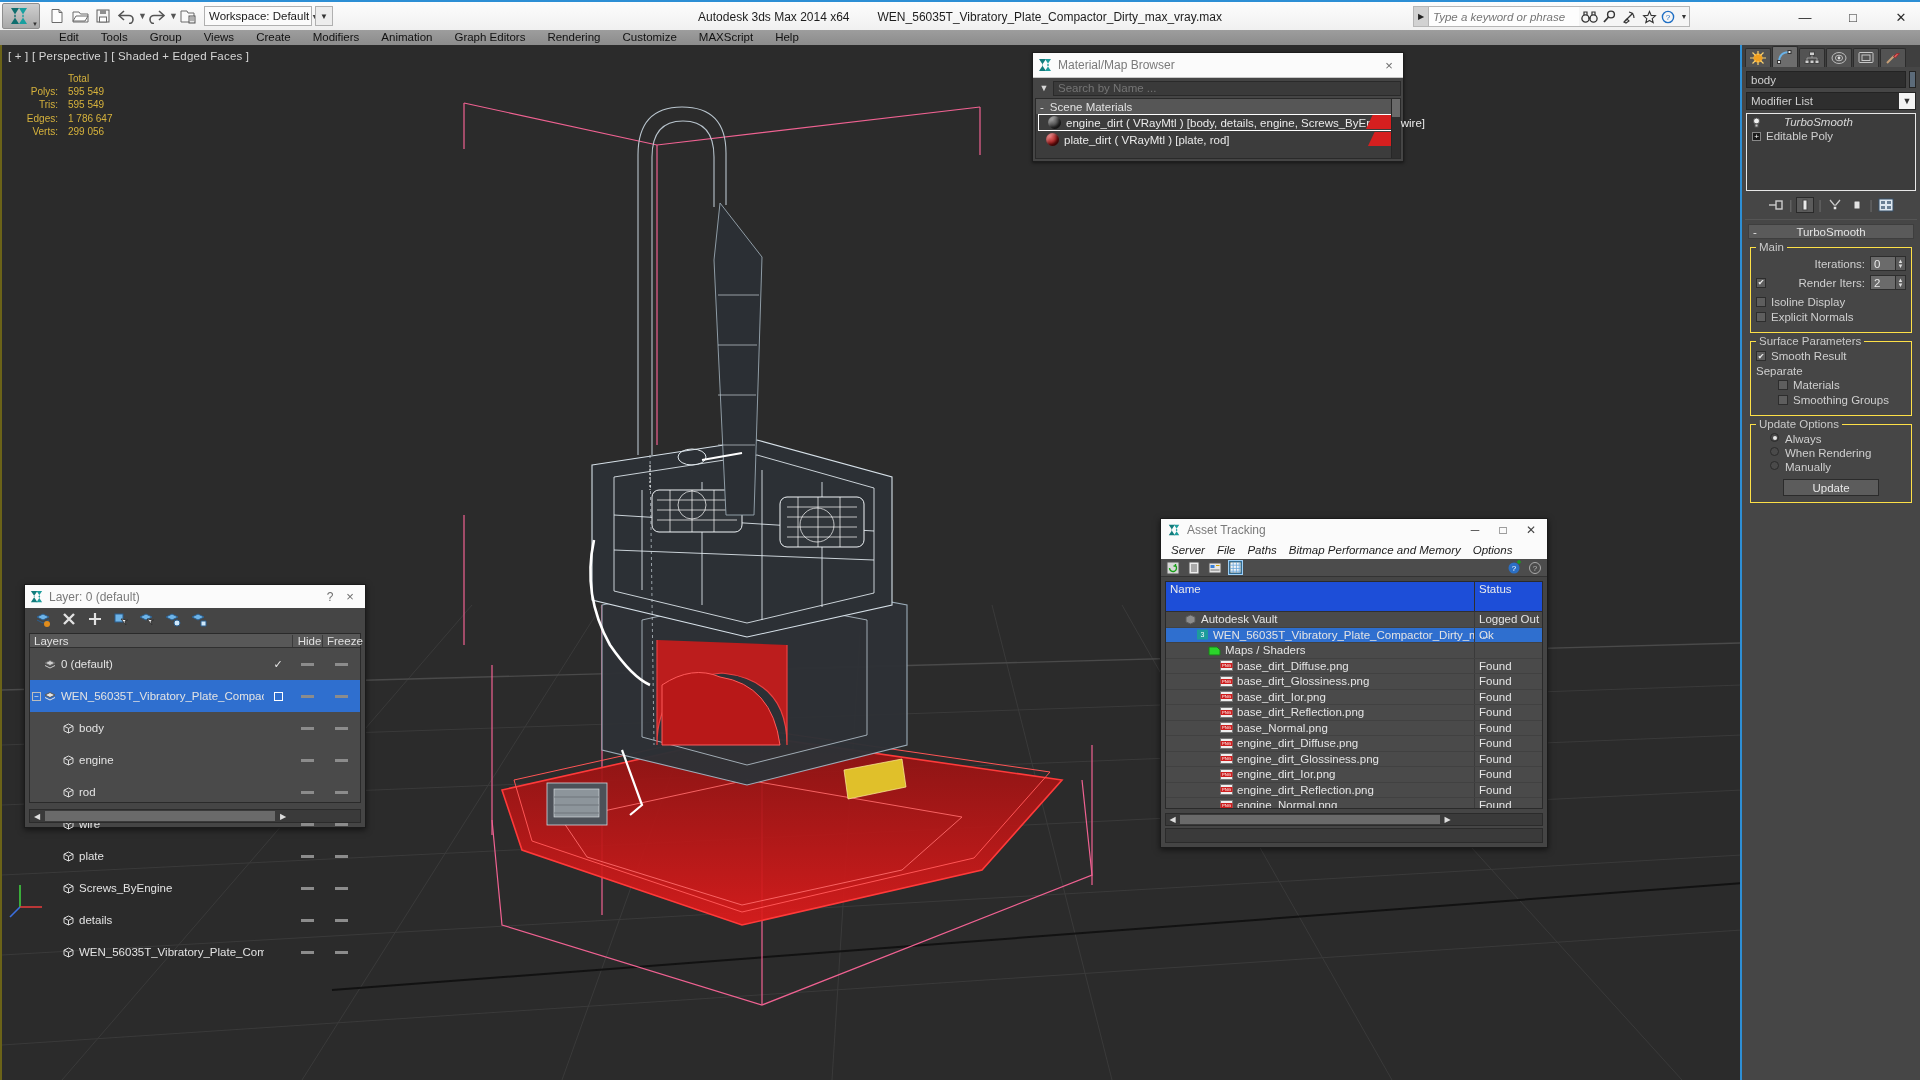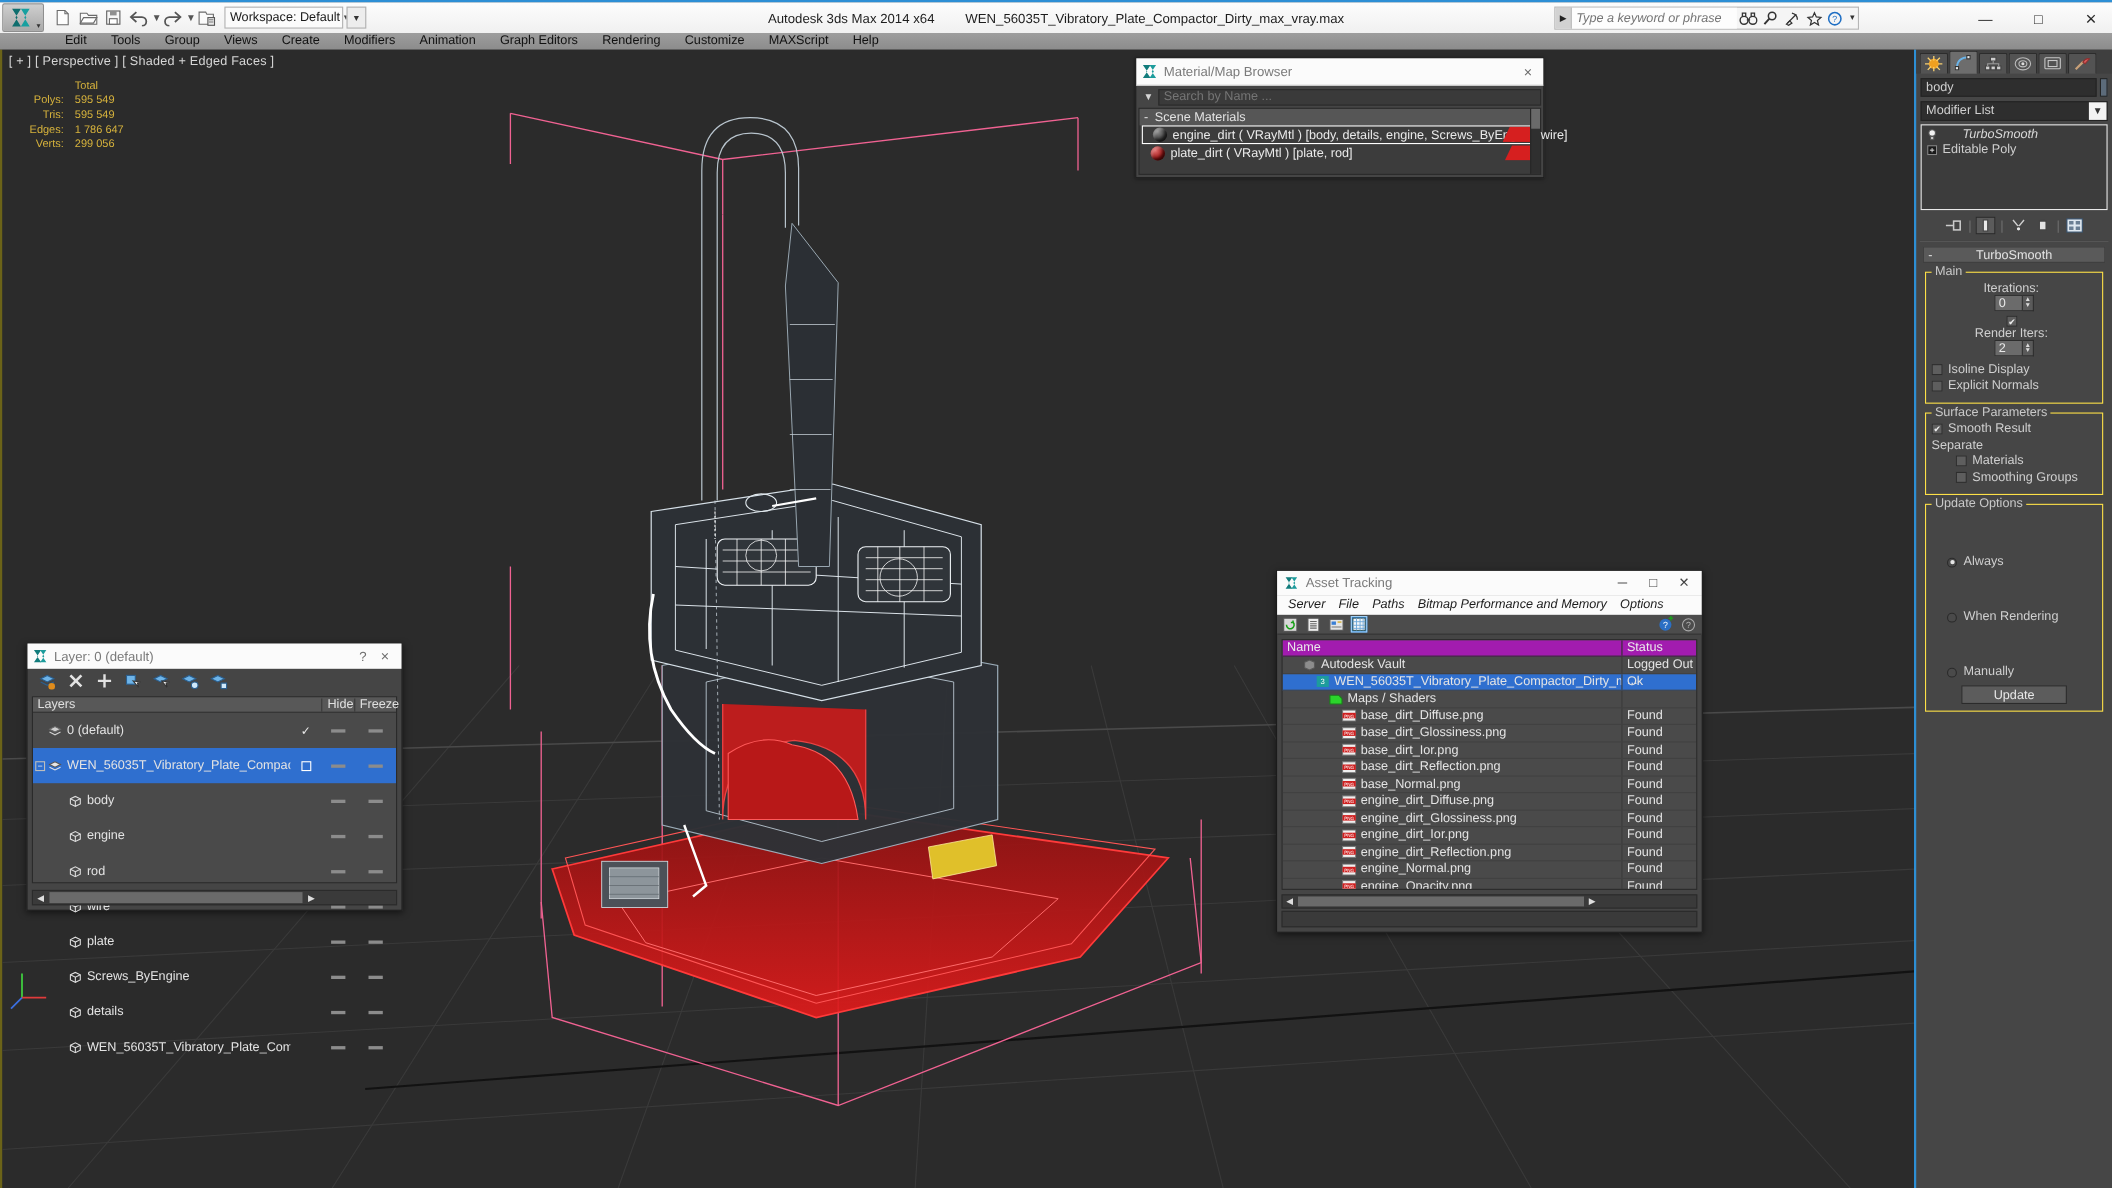--- a/index.html
+++ b/index.html
@@ -191,35 +191,35 @@
     font-size:11.5px; color:#e4e4e4;
   }
   .rollout-head .mn { position:absolute; left:4px; }
   .group {
     border:1px solid #fde047; margin:8px 2px 0 2px; padding:8px 5px 6px 5px; position:relative;
   }
   .group > .gtitle {
     position:absolute; top:-7px; left:5px; background:#464646; padding:0 3px;
     font-size:11.5px; color:#c9c9c9;
   }
-  .fld { display:flex; align-items:center; margin-bottom:4px;flex-direction:column; }
+  .fld { display:flex; align-items:center; margin-bottom:4px; }
   .fld .lab { font-size:11.5px; color:#cfcfcf; text-align:right; flex:1; padding-right:5px;}
   .spin { display:flex; }
   .spin input {
     width:26px;height:15px;background:#6b6b6b;border:1px solid #2d2d2d;color:#e8e8e8;
     font-size:11.5px;padding-left:3px;font-family:"Liberation Sans",sans-serif;
   }
   .spin .arrows { width:10px;height:15px;background:#5a5a5a;border:1px solid #2d2d2d;border-left:none;
     display:flex;flex-direction:column;align-items:center;justify-content:center;line-height:5px;font-size:6px;color:#dcdcdc;}
   .cbx { display:flex; align-items:center; margin-bottom:3px; }
   .cbx .box { width:10px;height:10px;background:#5e5e5e;border:1px solid #2d2d2d;margin-right:5px;
     display:flex;align-items:center;justify-content:center;font-size:9px;color:#e9e9e9;line-height:9px;}
   .cbx .box.chk::after{content:"\2714"; font-size:8px; color:#f0f0f0;}
   .cbx .tx { font-size:11.5px; color:#cfcfcf; }
-  .radio { display:flex;align-items:center;margin-bottom:2px;padding-left:14px;margin-top:38px;}
+  .radio { display:flex;align-items:flex-start;margin-bottom:2px;padding-left:14px;}
   .radio .rb { width:9px;height:9px;border-radius:50%;background:#4a4a4a;border:1px solid #2a2a2a;margin-right:6px;
     display:flex;align-items:center;justify-content:center;}
   .radio .rb.on::after{content:"";width:4px;height:4px;border-radius:50%;background:#e6e6e6;}
   .radio .tx{font-size:11.5px;color:#cfcfcf;}
   .btnwide {
     margin:6px auto 0 auto; width:96px;height:17px;background:#5c5c5c;border:1px solid #2b2b2b;
     display:flex;align-items:center;justify-content:center;font-size:11.5px;color:#e8e8e8;
   }
   .sub-lab { font-size:11.5px; color:#cfcfcf; margin:2px 0 2px 0;}
   .indent { padding-left:22px; }
@@ -271,21 +271,21 @@
   .ad-title .ic{width:14px;height:14px;margin-right:6px;}
   .ad-title .tx{flex:1;font-size:12px;color:#7a7a7a;}
   .ad-title .b{width:28px;text-align:center;color:#444;font-size:12px;}
   .ad-menu { height:18px; background:#fbfbfb; display:flex; align-items:center; padding-left:4px;font-style:italic; }
   .ad-menu .m { font-size:11.5px; color:#1c1c1c; padding:0 6px; white-space:nowrap;}
   .ad-tools { height:18px; background:#4c4c4c; display:flex; align-items:center; padding-left:4px; gap:6px; border-bottom:1px solid #333;}
   .ad-tools .t{width:15px;height:15px;display:flex;align-items:center;justify-content:center;}
   .ad-tools .t.on{background:#2d7fd5;border:1px solid #9fd0f5;}
   .ad-tools .sp{flex:1;}
   .ad-grid { position:absolute; left:4px; top:62px; right:4px; bottom:38px; border:1px solid #2a2a2a; background:#4a4a4a; overflow:hidden;}
-  .ag-head { height:15px; display:flex; background:#a21caf; border-bottom:1px solid #2f2f2f;}
+  .ag-head { height:30px; display:flex; background:#1d4ed8; border-bottom:1px solid #2f2f2f;}
   .ag-head .h1{flex:1;font-size:11.5px;color:#eaeaea;padding-left:4px;line-height:15px;}
   .ag-head .h2{width:68px;font-size:11.5px;color:#eaeaea;padding-left:4px;line-height:15px;border-left:1px solid #2f2f2f;}
   .ag-row { height:15.5px; display:flex; border-bottom:1px solid #414141;}
   .ag-row .n { flex:1; display:flex; align-items:center; overflow:hidden; white-space:nowrap;}
   .ag-row .s { width:68px; font-size:11.5px; color:#e4e4e4; padding-left:4px; line-height:15px; border-left:1px solid #3a3a3a;}
   .ag-row .n .lb { font-size:11.5px; color:#e4e4e4; }
   .ag-row.selrow { background:#2f6fcf; }
   .ag-ic { width:13px;height:11px; margin-right:4px; flex:0 0 auto;}
   .ad-hsb { position:absolute; left:4px; right:4px; bottom:21px; height:13px; background:#3a3a3a;border:1px solid #2b2b2b;display:flex;align-items:center;}
   .ad-hsb .ar{width:13px;text-align:center;font-size:8px;color:#ddd;}

